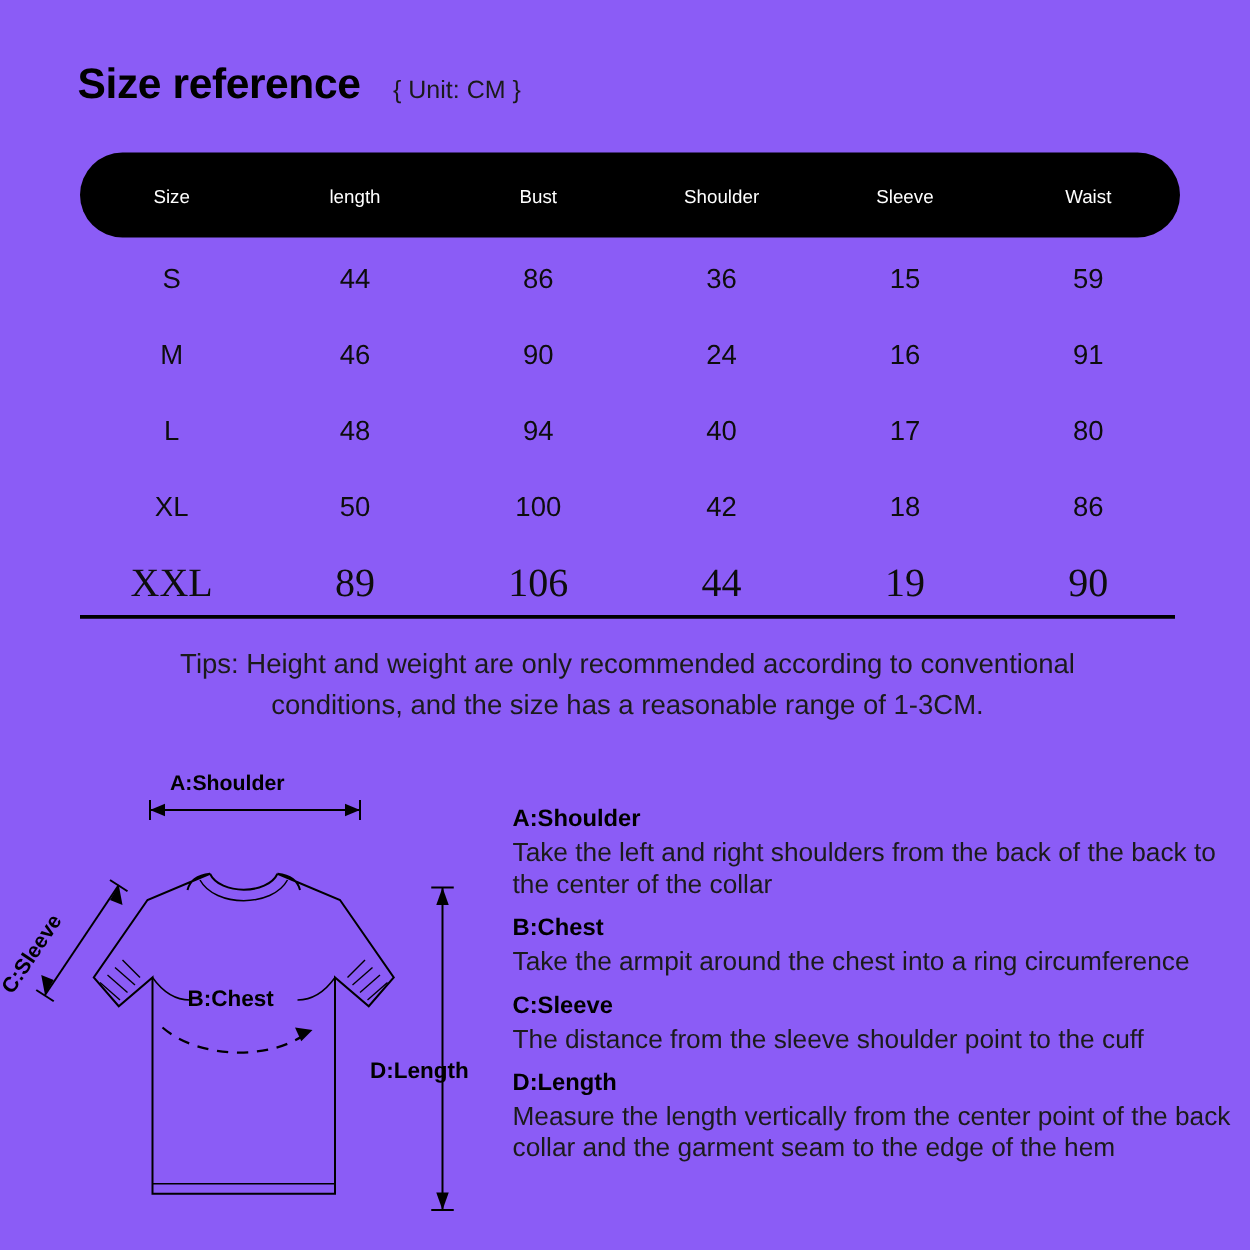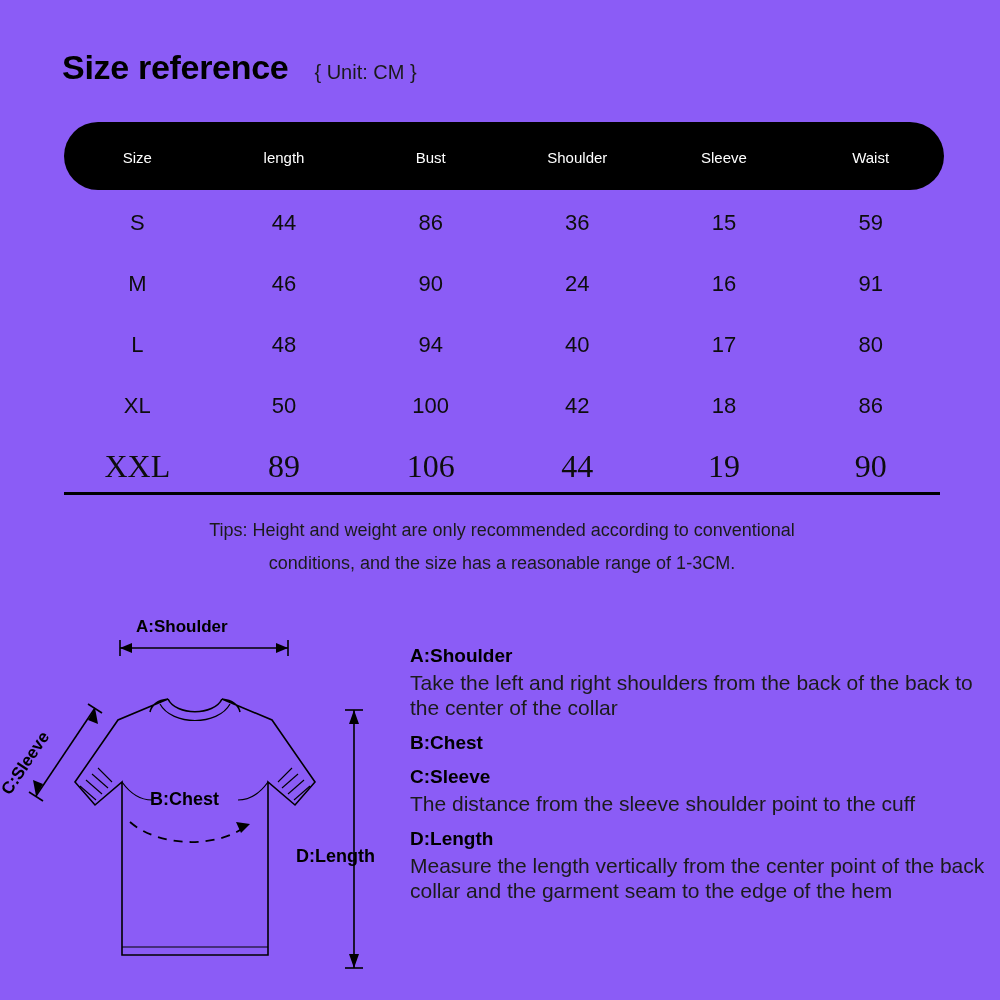--- a/index.html
+++ b/index.html
@@ -102,21 +102,21 @@
     background: #000;
   }
 
   
   .tips {
     position: absolute;
     left: 64px;
     top: 514px;
     width: 876px;
     text-align: center;
-    font-size: 18px;
+    font-size: 22px;
     line-height: 33px;
     color: #1b1b1b;
   }
 
   
   .diagram {
     position: absolute;
     left: 0;
     top: 600px;
     width: 400px;
@@ -291,20 +291,21 @@
       </g>
       <text x="296" y="262" font-family="Liberation Sans, sans-serif" font-size="18" font-weight="bold" fill="#000">D:Length</text>
     </svg>
   </div>
 
   <div class="defs-list">
     <div class="def-term">A:Shoulder</div>
     <div class="def-desc">Take the left and right shoulders from the back of the back to the center of the collar</div>
 
     <div class="def-term">B:Chest</div>
+    <div class="def-desc">Take the armpit around the chest into a ring circumference</div>
 
     <div class="def-term">C:Sleeve</div>
     <div class="def-desc">The distance from the sleeve shoulder point to the cuff</div>
 
     <div class="def-term">D:Length</div>
     <div class="def-desc">Measure the length vertically from the center point of the back collar and the garment seam to the edge of the hem</div>
   </div>
 
 </div>
 

